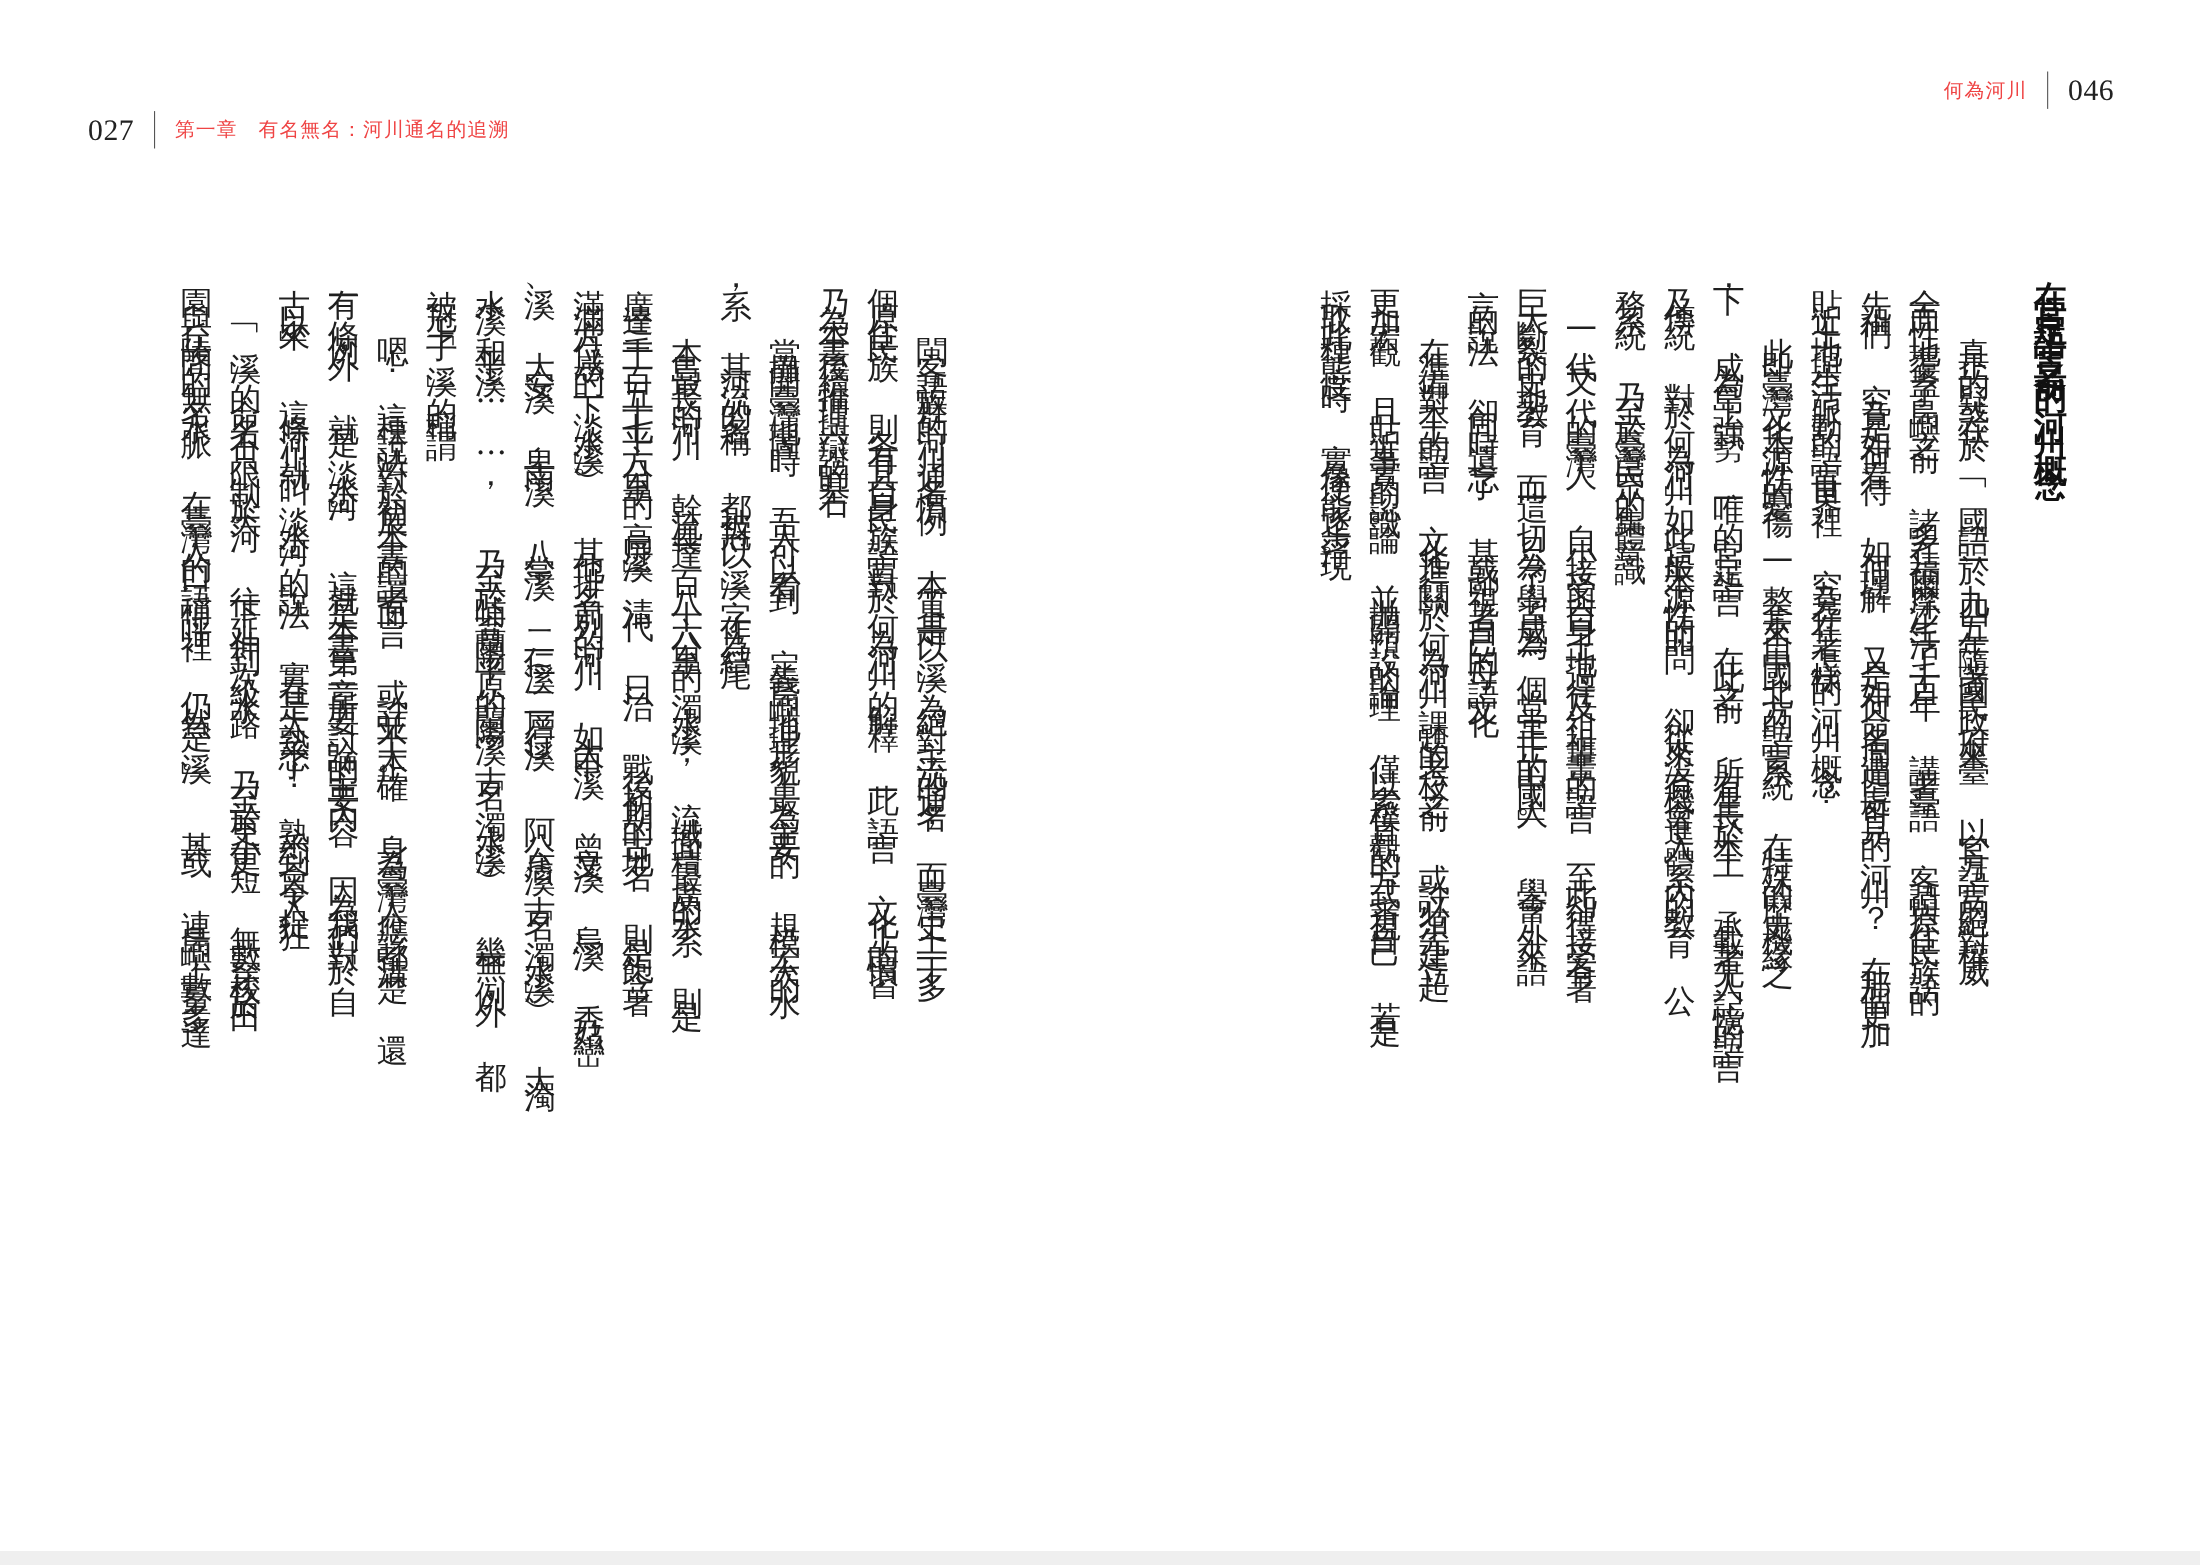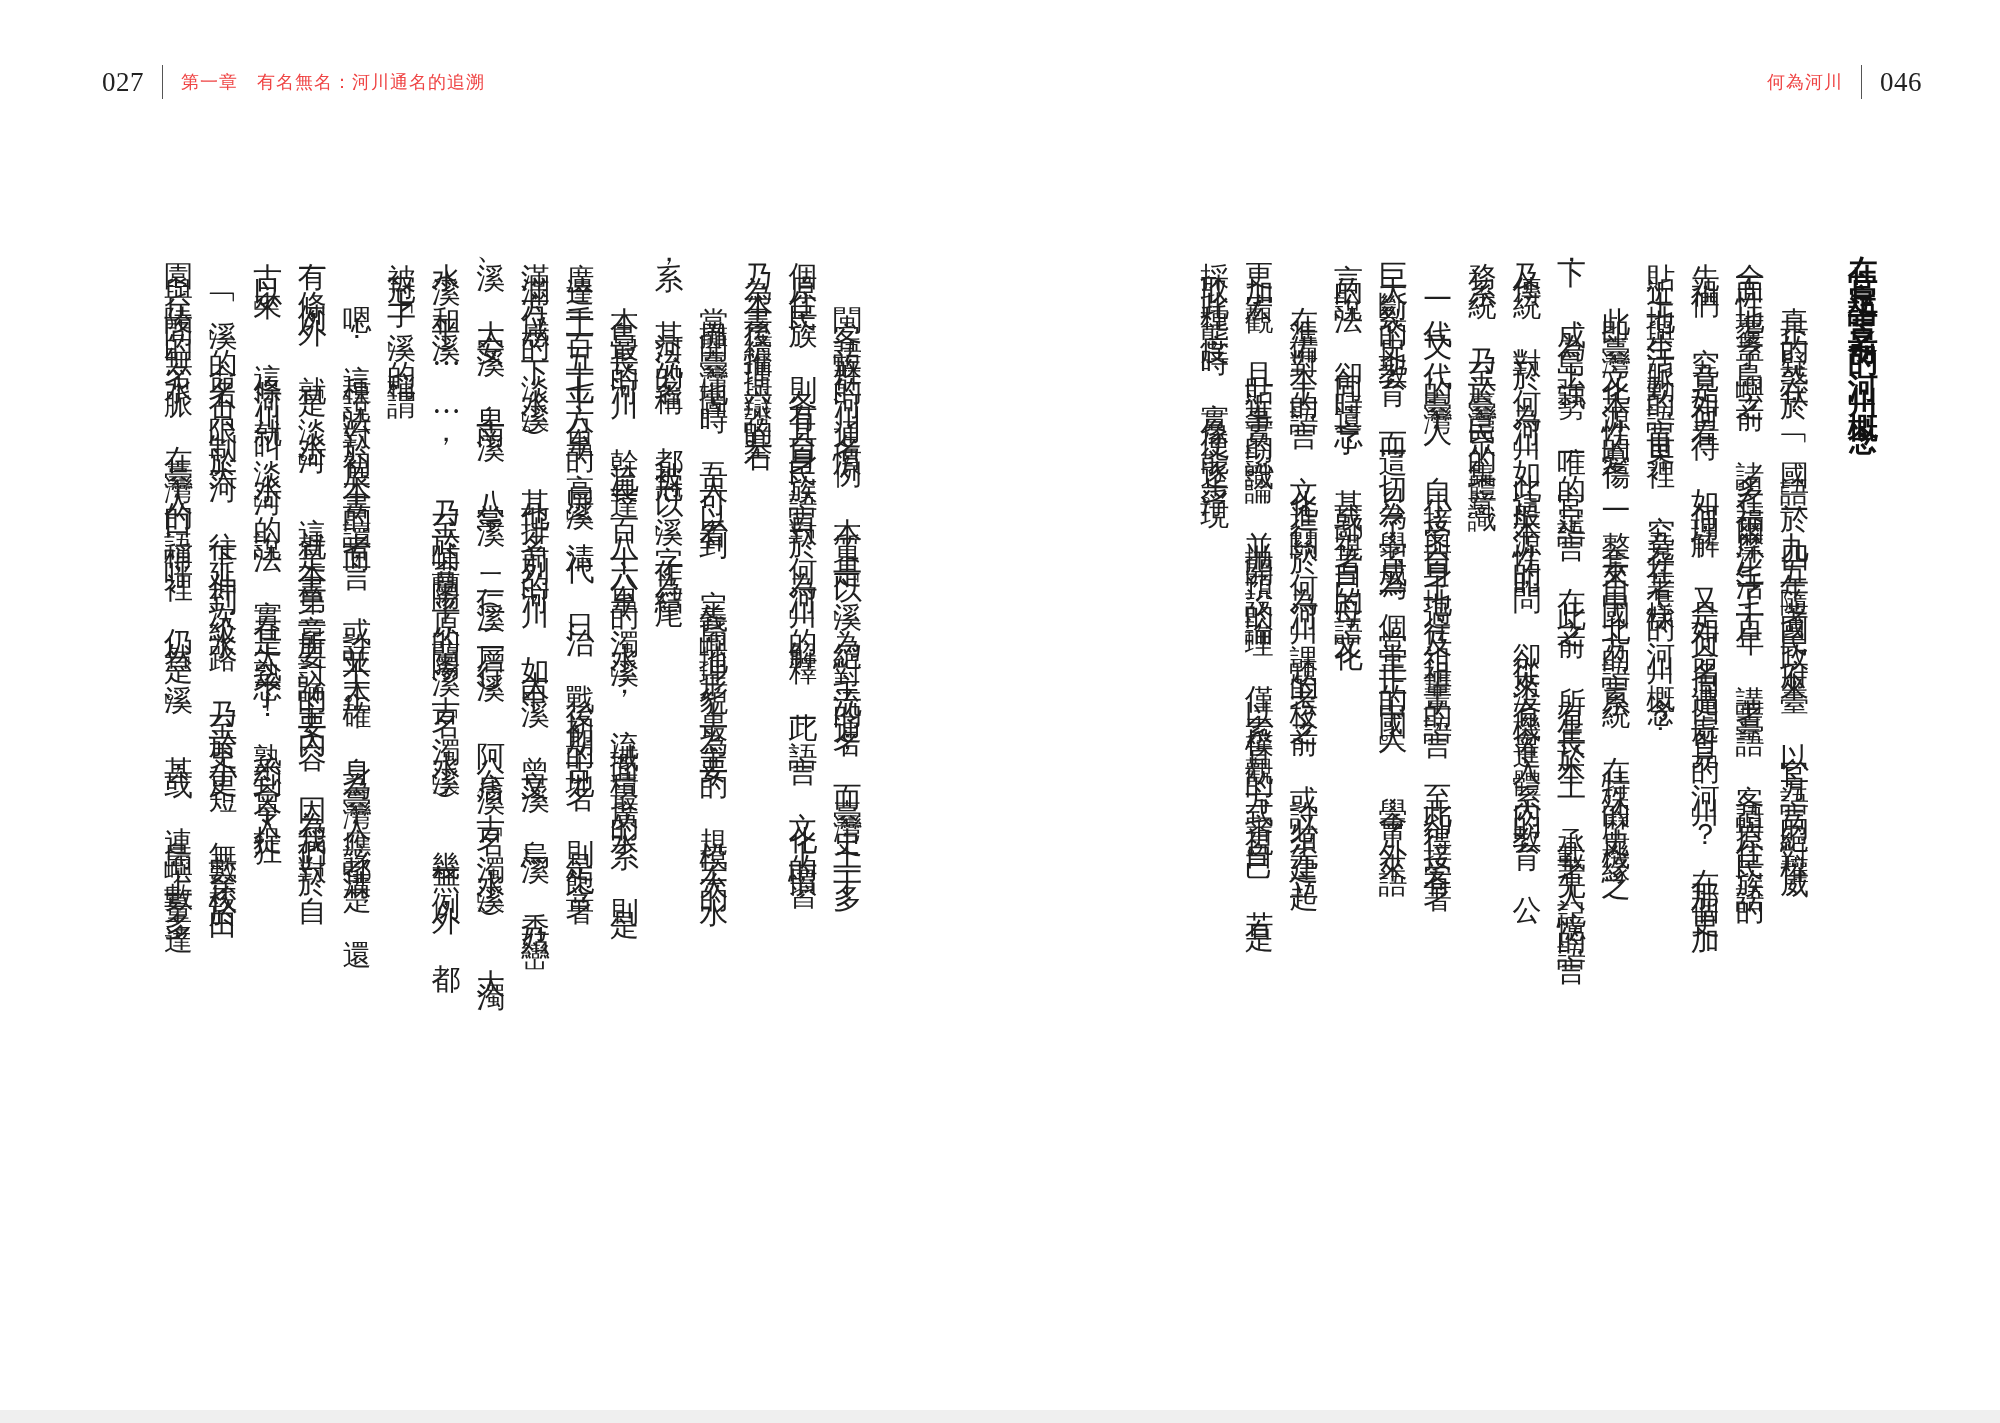--- a/index.html
+++ b/index.html
@@ -6,21 +6,21 @@
   body {
     width: 2000px; height: 1423px; position: relative; overflow: hidden;
     background: #ffffff;
     font-family: "DejaVu Serif", "Liberation Serif", serif;
     color: #1e1e1e;
   }
   .spread { position: absolute; left: 0; top: 0; width: 2000px; height: 1410px; background: #ffffff; }
   .bottom-edge { position: absolute; left: 0; top: 1410px; width: 2000px; height: 13px; background: #efefef; }
 
   .header { position: absolute; top: 62px; height: 40px; display: flex; align-items: center; }
-  .header-left { left: 102px; }
+  .header-left { left: 80px; margin-top: 36px; }
   .header-right { right: 78px; }
   .page-num { font-family: "Liberation Serif", "DejaVu Serif", serif; font-size: 27px; color: #222; letter-spacing: 0.5px; }
   .header-sep { width: 1px; height: 34px; background: #555; margin: 0 18px; }
   .header-title { font-size: 18px; color: #ef4444; letter-spacing: 1px; white-space: pre; }
 
   .col {
     position: absolute;
     writing-mode: vertical-rl;
     text-orientation: upright;
     font-size: 29px;

